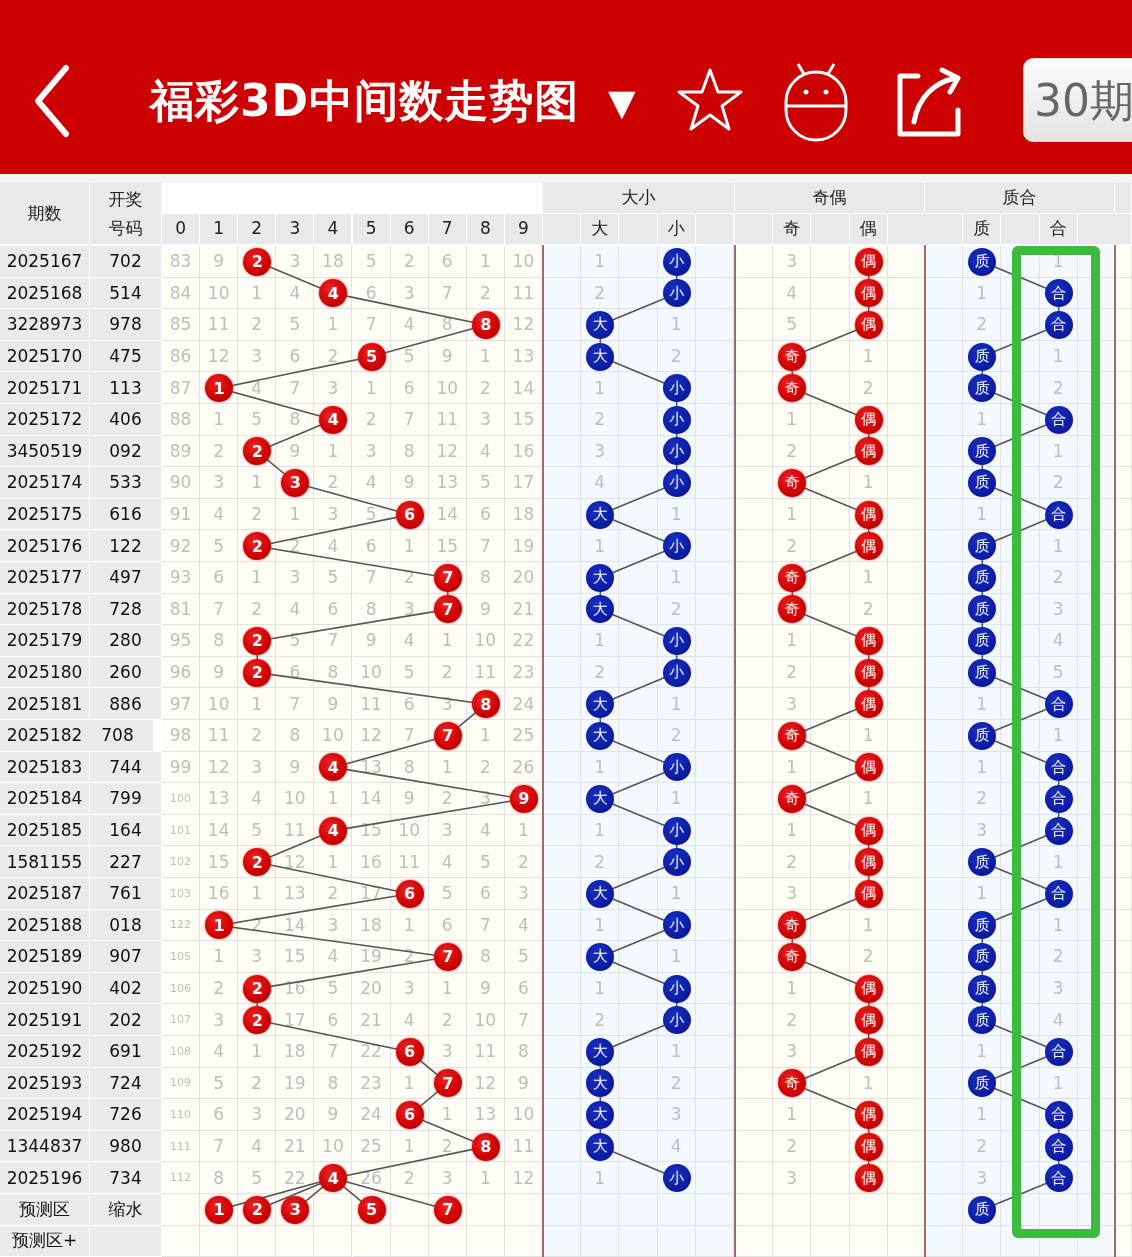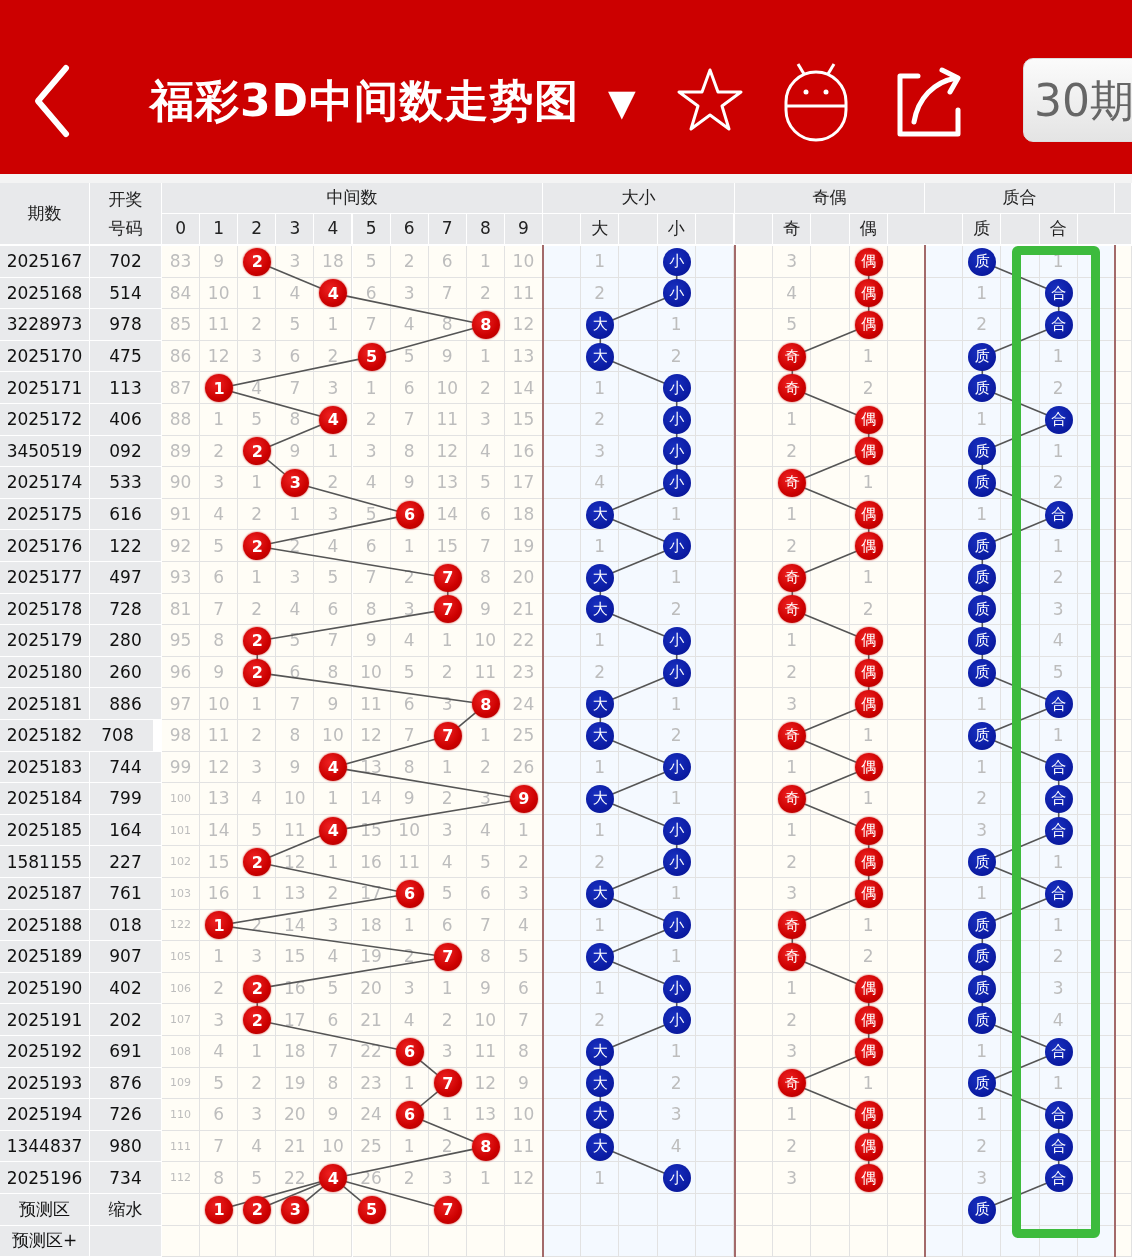--- a/index.html
+++ b/index.html
@@ -56,21 +56,20 @@
   <div class="period-btn">30期</div>
 </div>
 <div class="divider"></div>
 
 <div class="grid" id="grid">
   <div class="hcell" style="left:0;top:0;width:90px;height:62px">期数</div>
   <div class="hcell" style="left:90px;top:0;width:72px;height:62px;flex-direction:column;line-height:1.7">
     <span>开奖</span>
     <span>号码</span>
   </div>
-  <div class="hcell" style="left:162px;top:0;width:381px;height:31px">中间数</div>
   <div class="hcell" style="left:543px;top:0;width:192px;height:31px">大小</div>
   <div class="hcell" style="left:925px;top:0;width:190px;height:31px">质合</div>
   <div class="hcell" style="left:735px;top:0;width:190px;height:31px">奇偶</div>
   <div class="hcell" style="left:1115px;top:0;width:17px;height:31px"></div>
   <div id="subhead">
       <div class="hcell" style="left:162px;top:31px;width:38.1px;height:31px">0</div>
       <div class="hcell" style="left:200.1px;top:31px;width:38.1px;height:31px">1</div>
       <div class="hcell" style="left:238.2px;top:31px;width:38.1px;height:31px">2</div>
       <div class="hcell" style="left:276.3px;top:31px;width:38.1px;height:31px">3</div>
       <div class="hcell" style="left:314.4px;top:31px;width:38.1px;height:31px">4</div>
@@ -1027,21 +1026,21 @@
       <div class="cell bg-cream" style="left:887.8px;top:853px;width:38.2px;height:31.6px"></div>
       <div class="cell bg-blue" style="left:925px;top:853px;width:38.2px;height:31.6px"></div>
       <div class="cell bg-blue" style="left:963.2px;top:853px;width:38.2px;height:31.6px">1</div>
       <div class="cell bg-blue" style="left:1001.4px;top:853px;width:38.2px;height:31.6px"></div>
       <div class="cell bg-blue" style="left:1039.6px;top:853px;width:38.2px;height:31.6px">
         <div class="ball blue" style="left: 5.1px; top: 1.8px;">合</div>
       </div>
       <div class="cell bg-blue" style="left:1077.8px;top:853px;width:38.2px;height:31.6px"></div>
       <div class="cell bg-cream" style="left:1115px;top:853px;width:17px;height:31.6px"></div>
       <div class="cell id" style="left:0;top:884.6px;width:90px;height:31.6px">2025193</div>
-      <div class="cell id" style="left:90px;top:884.6px;width:72px;height:31.6px">876</div>
+      <div class="cell id" style="left:90px;top:884.6px;width:72px;height:31.6px">724</div>
       <div class="cell bg-cream small" style="left:162px;top:884.6px;width:38.1px;height:31.6px">109</div>
       <div class="cell bg-cream" style="left:200.1px;top:884.6px;width:38.1px;height:31.6px">5</div>
       <div class="cell bg-cream" style="left:238.2px;top:884.6px;width:38.1px;height:31.6px">2</div>
       <div class="cell bg-cream" style="left:276.3px;top:884.6px;width:38.1px;height:31.6px">19</div>
       <div class="cell bg-cream" style="left:314.4px;top:884.6px;width:38.1px;height:31.6px">8</div>
       <div class="cell bg-cream" style="left:352.5px;top:884.6px;width:38.1px;height:31.6px">23</div>
       <div class="cell bg-cream" style="left:390.6px;top:884.6px;width:38.1px;height:31.6px">1</div>
       <div class="cell bg-cream" style="left: 428.7px; top: 884.6px; width: 38.1px; height: 31.6px; overflow: visible;">
         <div class="ball red" style="left: 5.05px; top: 1.8px;">7</div>
       </div>

